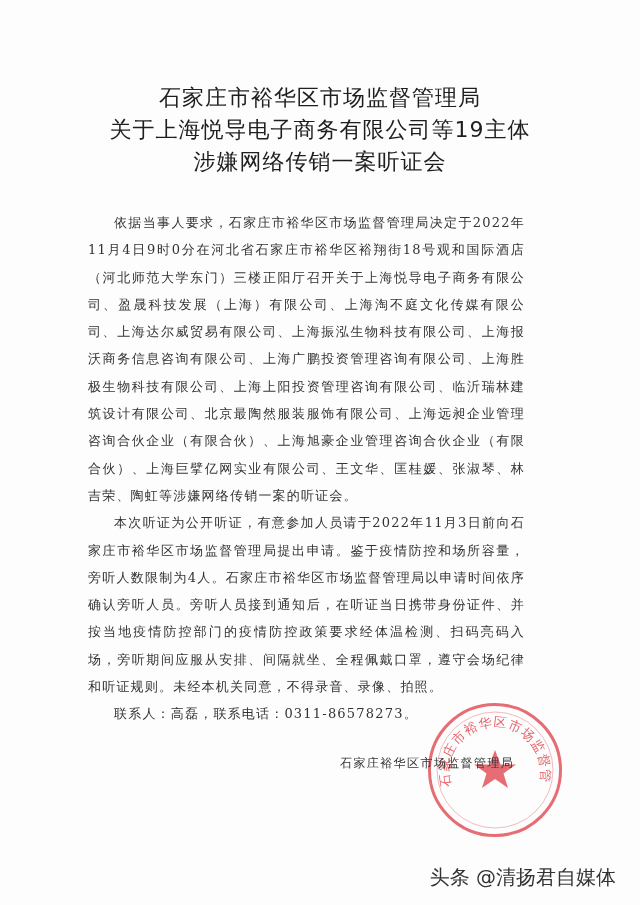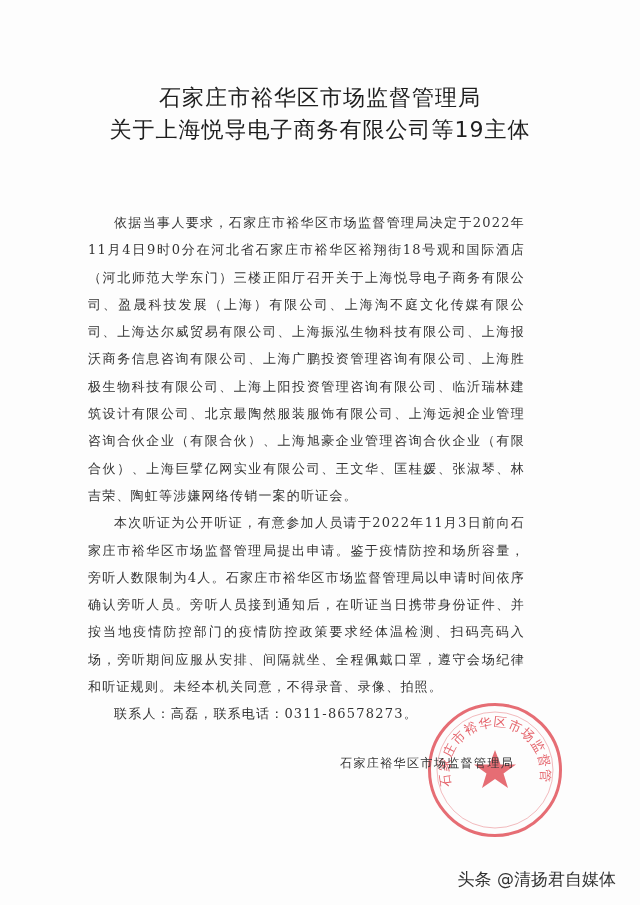--- a/index.html
+++ b/index.html
@@ -24,29 +24,30 @@
   .sig-date { padding-left: 72px; }
   .stamp {
     position: absolute; left: 428px; top: 703px; width: 134px; height: 134px;
     border-radius: 50%; border: 3px solid rgba(222, 60, 70, 0.75); box-sizing: border-box;
     pointer-events: none;
   }
   .stamp svg { position: absolute; left: 0; top: 0; }
   .watermark {
     position: absolute; right: 24px; bottom: 14px;
     font-family: "DejaVu Sans", "Liberation Sans", sans-serif;
-    font-size: 17px; color: #333; text-shadow: 0 0 2px #fff;
+    font-size: 20px; color: #333; text-shadow: 0 0 2px #fff;
   }
 </style>
 </head>
 <body>
 
 <div class="title-block">
   <div class="title-line">石家庄市裕华区市场监督管理局</div>
   <div class="title-line">关于上海悦导电子商务有限公司等19主体</div>
+  <div class="title-line">涉嫌网络传销一案听证会</div>
 </div>
 
 <div class="body-text">
   <p class="para">依据当事人要求，石家庄市裕华区市场监督管理局决定于2022年11月4日9时0分在河北省石家庄市裕华区裕翔街18号观和国际酒店（河北师范大学东门）三楼正阳厅召开关于上海悦导电子商务有限公司、盈晟科技发展（上海）有限公司、上海淘不庭文化传媒有限公司、上海达尔威贸易有限公司、上海振泓生物科技有限公司、上海报沃商务信息咨询有限公司、上海广鹏投资管理咨询有限公司、上海胜极生物科技有限公司、上海上阳投资管理咨询有限公司、临沂瑞林建筑设计有限公司、北京最陶然服装服饰有限公司、上海远昶企业管理咨询合伙企业（有限合伙）、上海旭豪企业管理咨询合伙企业（有限合伙）、上海巨擘亿网实业有限公司、王文华、匡桂媛、张淑琴、林吉荣、陶虹等涉嫌网络传销一案的听证会。</p>
   <p class="para">本次听证为公开听证，有意参加人员请于2022年11月3日前向石家庄市裕华区市场监督管理局提出申请。鉴于疫情防控和场所容量，旁听人数限制为4人。石家庄市裕华区市场监督管理局以申请时间依序确认旁听人员。旁听人员接到通知后，在听证当日携带身份证件、并按当地疫情防控部门的疫情防控政策要求经体温检测、扫码亮码入场，旁听期间应服从安排、间隔就坐、全程佩戴口罩，遵守会场纪律和听证规则。未经本机关同意，不得录音、录像、拍照。</p>
   <p class="para">联系人：高磊，联系电话：0311-86578273。</p>
 </div>
 
 <div class="stamp">
   <svg width="128" height="128" viewBox="0 0 128 128">

